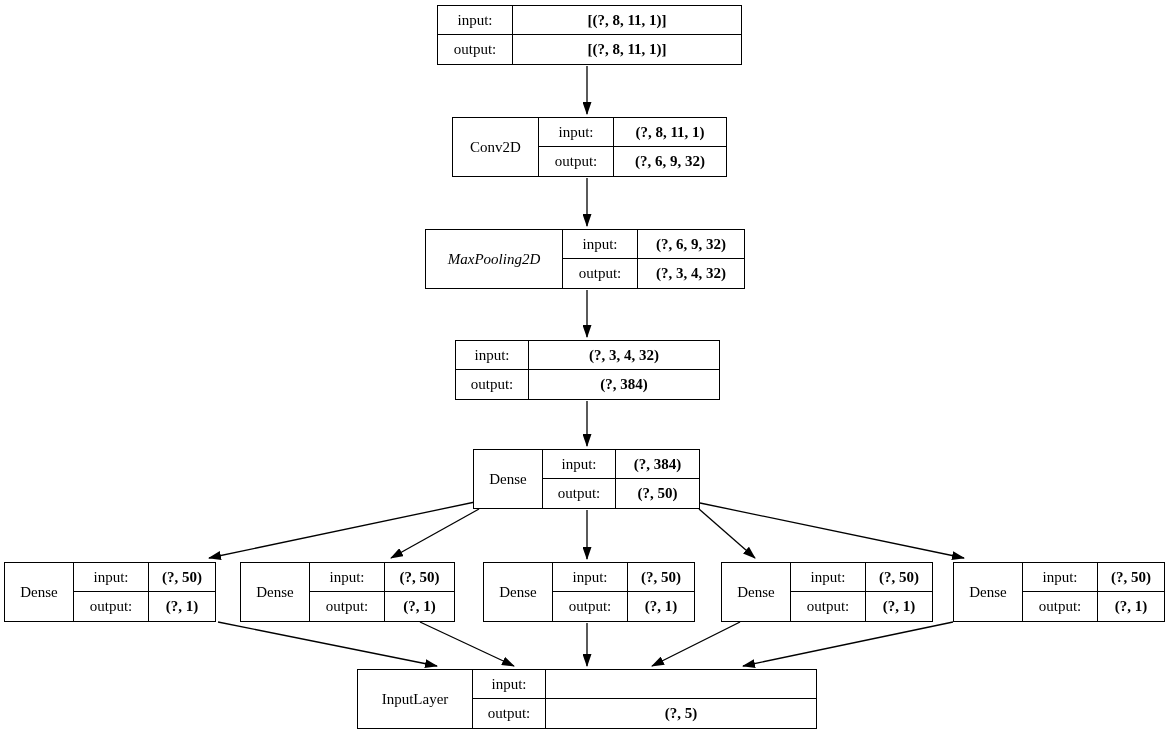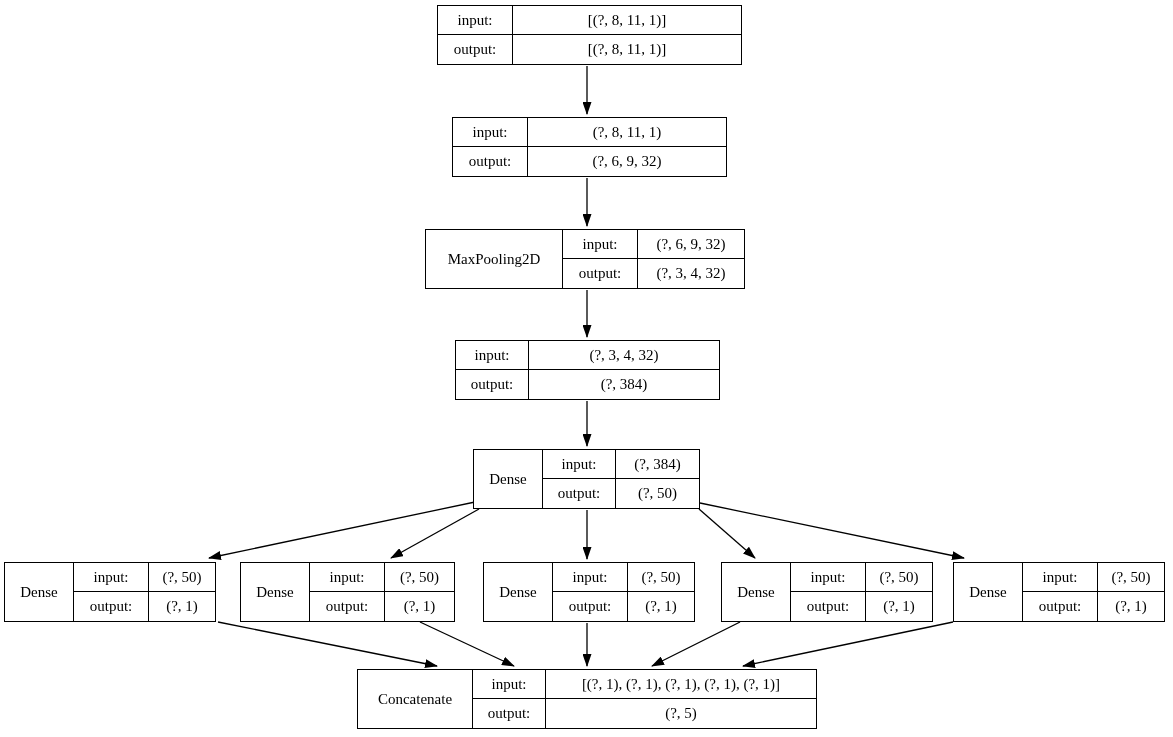--- a/index.html
+++ b/index.html
@@ -55,20 +55,21 @@
     flex: 0 0 auto;
     padding: 0 2px;
   }
   .val-cell {
     flex: 1 1 auto;
     display: flex;
     align-items: center;
     justify-content: center;
     padding: 0 2px;
     overflow: hidden;
+    font-weight: bold;
   }
 </style>
 </head>
 <body>
 
 <div id="canvas">
   <svg class="edges" xmlns="http://www.w3.org/2000/svg">
     <defs>
       <marker id="arrowhead" markerUnits="userSpaceOnUse" markerWidth="13" markerHeight="9" refX="12" refY="4.5" orient="auto">
         <path d="M0,0 L13,4.5 L0,9 Z" fill="#000000"></path>
@@ -98,33 +99,34 @@
             <div class="lbl-cell" style="width: 75px;">input:</div>
             <div class="val-cell">[(?, 8, 11, 1)]</div>
           </div>
           <div class="io-row">
             <div class="lbl-cell" style="width: 75px;">output:</div>
             <div class="val-cell">[(?, 8, 11, 1)]</div>
           </div>
         </div>
       </div>
       <div class="node" style="left: 452px; top: 117px; width: 275px; height: 60px;">
+        <div class="name-cell" style="width: 86px;">Conv2D</div>
         <div class="io-col">
           <div class="io-row first">
             <div class="lbl-cell" style="width: 75px;">input:</div>
             <div class="val-cell">(?, 8, 11, 1)</div>
           </div>
           <div class="io-row">
             <div class="lbl-cell" style="width: 75px;">output:</div>
             <div class="val-cell">(?, 6, 9, 32)</div>
           </div>
         </div>
       </div>
       <div class="node" style="left: 425px; top: 229px; width: 320px; height: 60px;">
-        <div class="name-cell" style="width: 137px;">MaxPooling2D</div>
+        <div class="name-cell" style="width: 137px; font-style: italic;">MaxPooling2D</div>
         <div class="io-col">
           <div class="io-row first">
             <div class="lbl-cell" style="width: 75px;">input:</div>
             <div class="val-cell">(?, 6, 9, 32)</div>
           </div>
           <div class="io-row">
             <div class="lbl-cell" style="width: 75px;">output:</div>
             <div class="val-cell">(?, 3, 4, 32)</div>
           </div>
         </div>
@@ -213,25 +215,24 @@
             <div class="lbl-cell" style="width: 75px;">input:</div>
             <div class="val-cell">(?, 50)</div>
           </div>
           <div class="io-row">
             <div class="lbl-cell" style="width: 75px;">output:</div>
             <div class="val-cell">(?, 1)</div>
           </div>
         </div>
       </div>
       <div class="node" style="left: 357px; top: 669px; width: 460px; height: 60px;">
-        <div class="name-cell" style="width: 115px;">Concatenate</div>
+        <div class="name-cell" style="width: 115px;">InputLayer</div>
         <div class="io-col">
           <div class="io-row first">
             <div class="lbl-cell" style="width: 73px;">input:</div>
-            <div class="val-cell">[(?, 1), (?, 1), (?, 1), (?, 1), (?, 1)]</div>
           </div>
           <div class="io-row">
             <div class="lbl-cell" style="width: 73px;">output:</div>
             <div class="val-cell">(?, 5)</div>
           </div>
         </div>
       </div>
     </div>
 </div>
 

